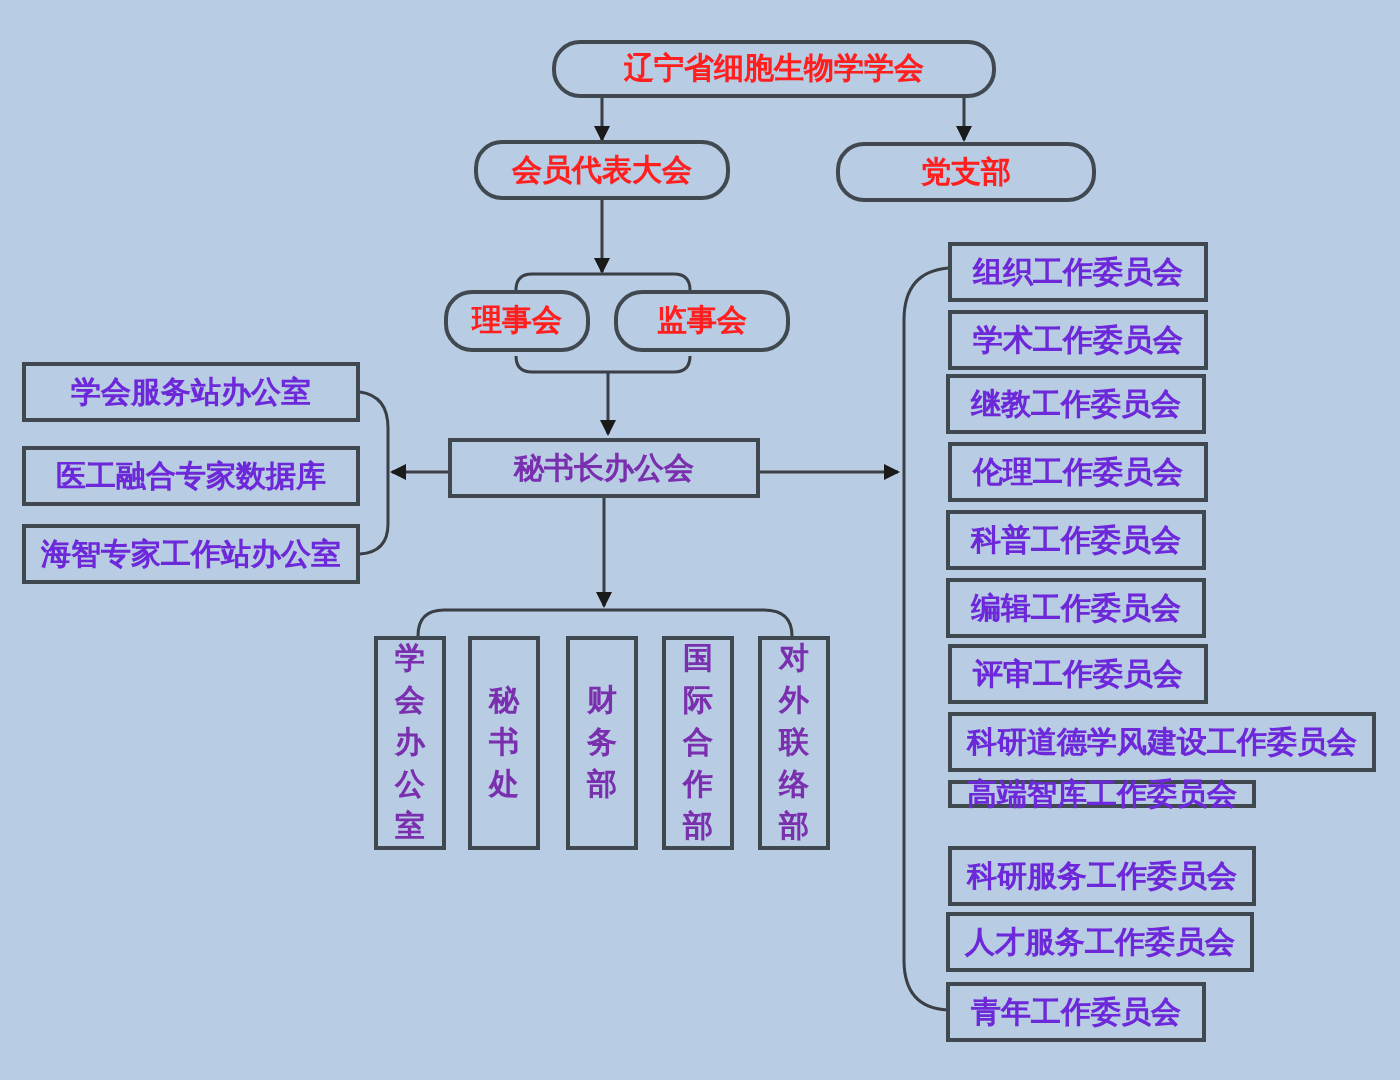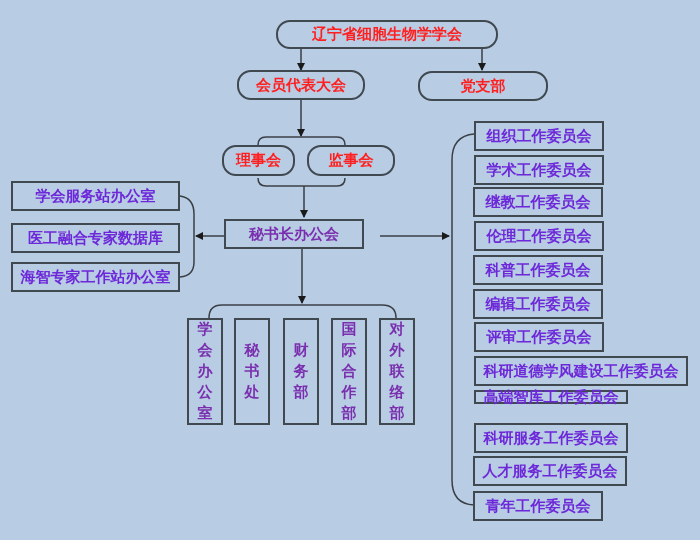--- a/index.html
+++ b/index.html
@@ -72,21 +72,21 @@
   <span>党支部</span>
 </div>
 
 <div class="box red" style="left:222px;top:145px;width:73px;height:31px;">
   <span>理事会</span>
 </div>
 <div class="box red" style="left:307px;top:145px;width:88px;height:31px;font-family:Liberation Mono, monospace;">
   <span>监事会</span>
 </div>
 
-<div class="box purple" style="left:224px;top:219px;width:140px;height:30px;">
+<div class="box purple" style="left:224px;top:219px;width:156px;height:30px;">
   <span>秘书长办公会</span>
 </div>
 
 <div class="box green" style="left:11px;top:181px;width:169px;height:30px;">
   <span>学会服务站办公室</span>
 </div>
 <div class="box green" style="left:11px;top:223px;width:169px;height:30px;align-items:center;">
   <span>医工融合专家数据库</span>
 </div>
 <div class="box green" style="left:11px;top:262px;width:169px;height:30px;">

